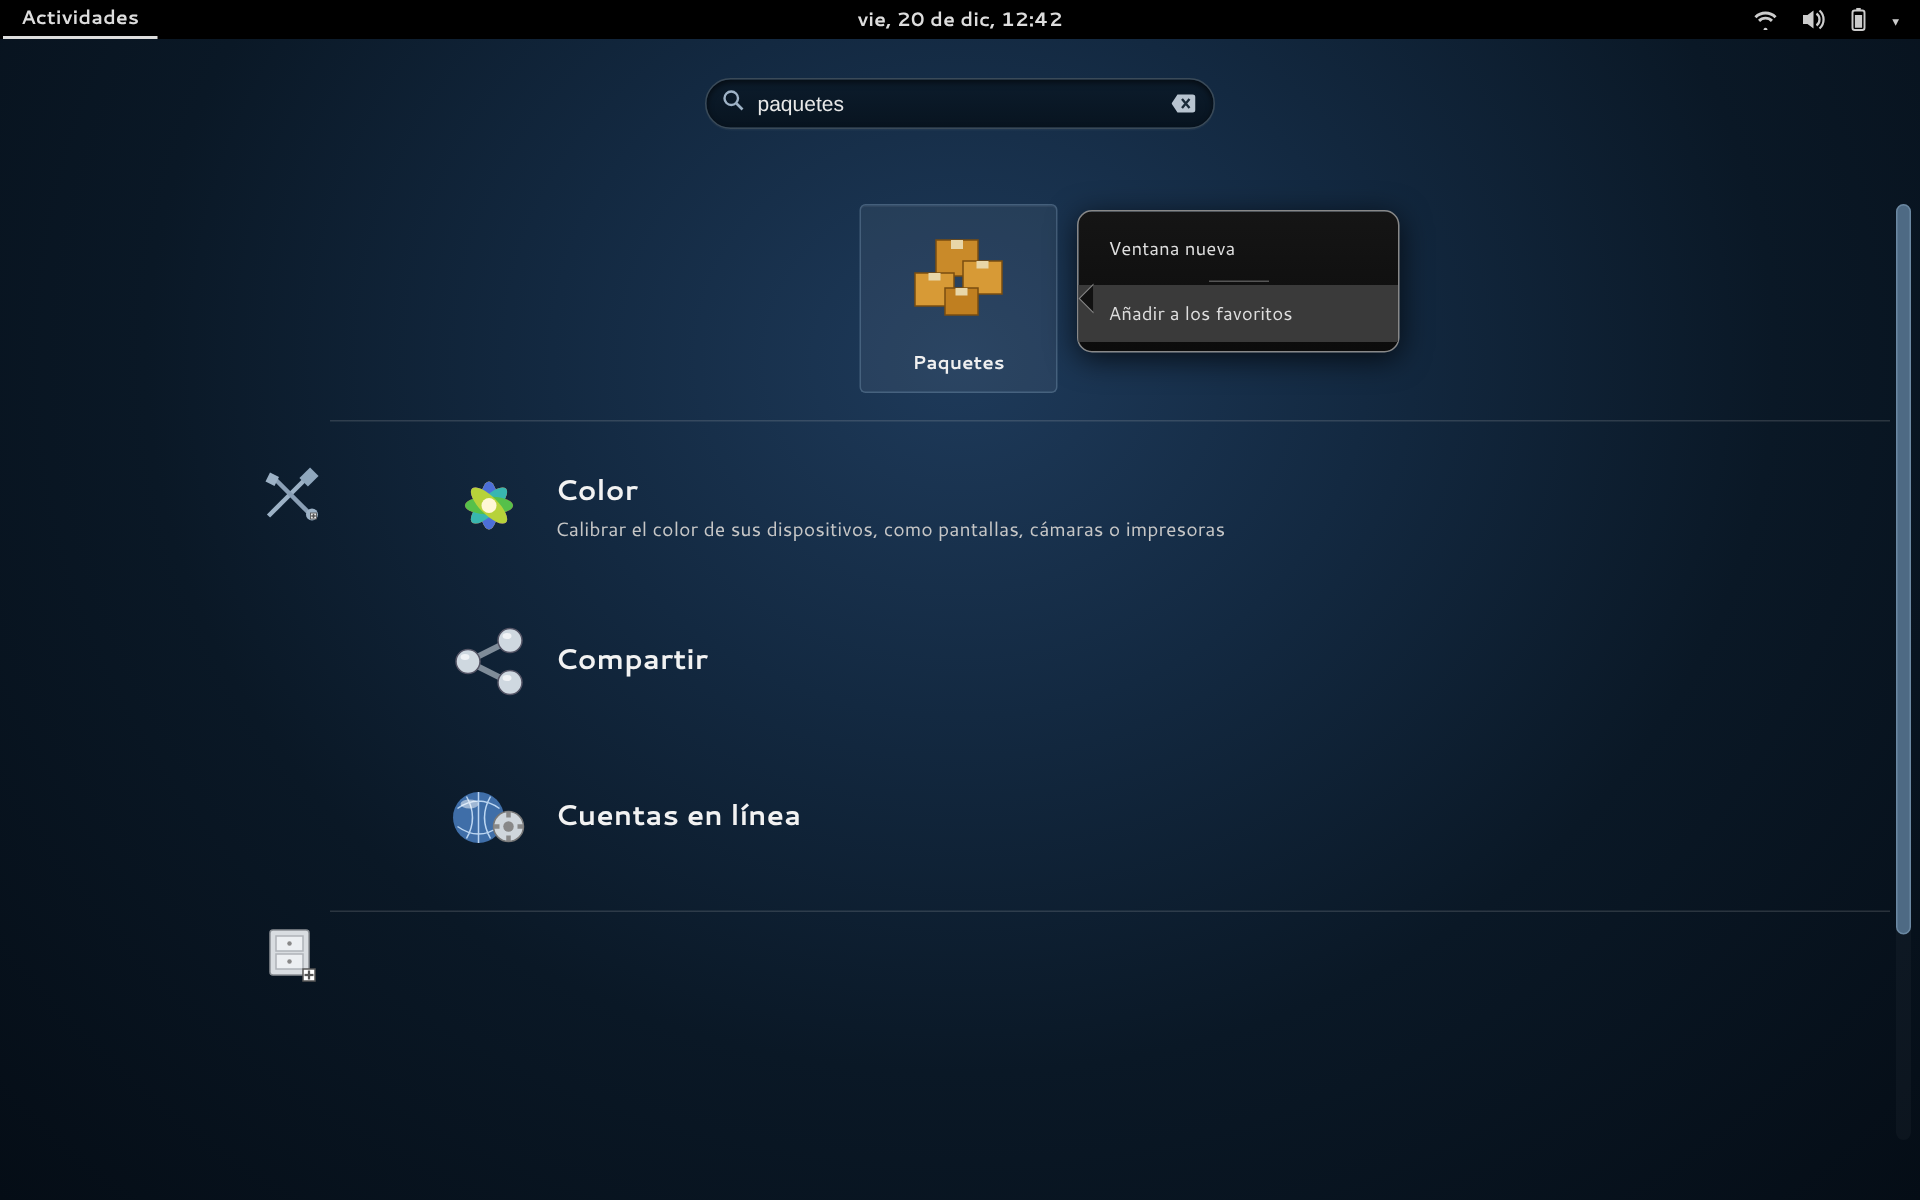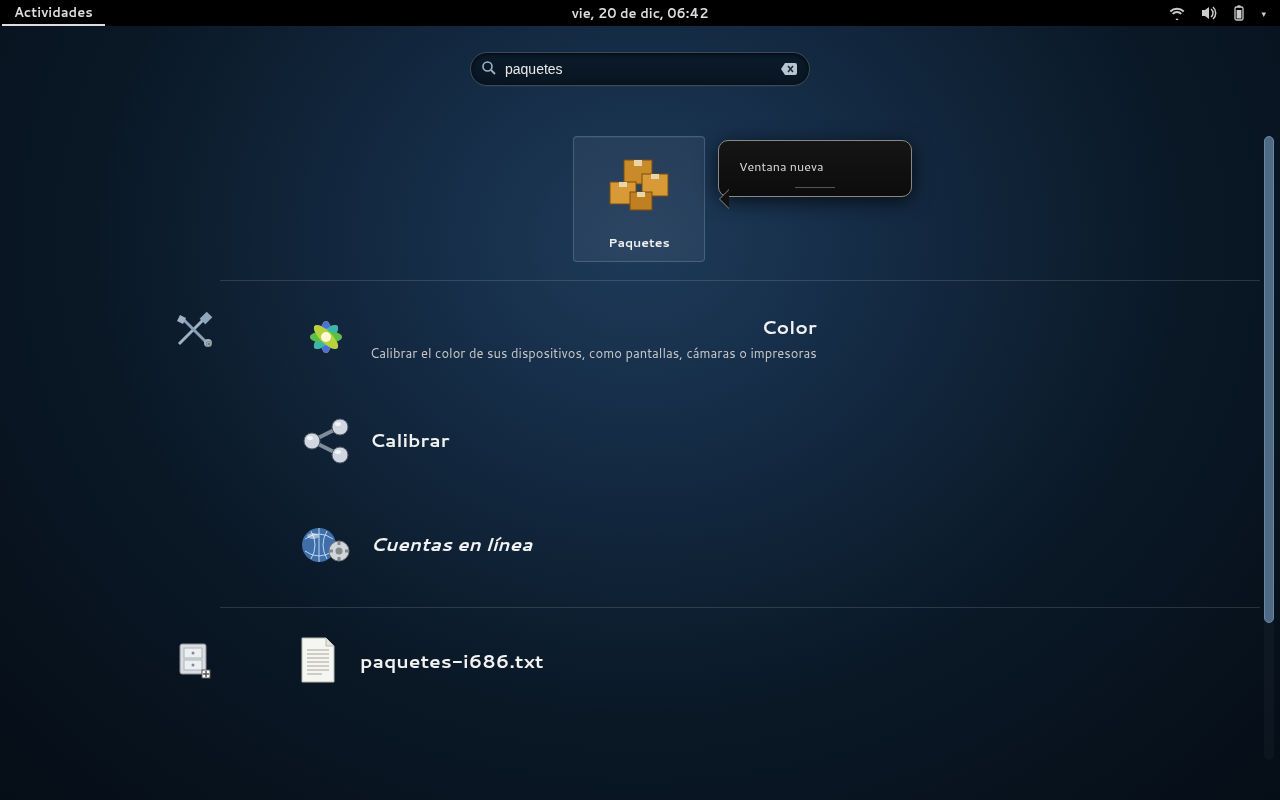--- a/index.html
+++ b/index.html
@@ -77,21 +77,21 @@
     box-shadow: 0 1px 0 rgba(255,255,255,.05) inset;
   }
   .app-tile .icon-slot { width: 76px; height: 76px; display:flex; align-items:center; justify-content:center; }
   .app-tile .label {
     margin-top: 8px; font-size: 12.5px; font-weight: bold; color: #f0f0f0;
   }
 
   
   .ctx {
     position: absolute; top: 140px; left: 718px;
-    width: 194px;
+    width: 215px;
     background: linear-gradient(#151515, #0c0c0c);
     border: 1px solid #888;
     border-radius: 10px;
     box-shadow: 0 4px 20px rgba(0,0,0,.7);
     color: #ddd; font-size: 12.5px;
     padding: 6px 0;
     z-index: 30;
   }
   .ctx::before{
     content:"";
@@ -114,21 +114,21 @@
   }
   .divider {
     border: none; border-top: 1px solid rgba(200,200,200,.18);
     margin: 0 0 28px 0;
   }
   .section-leadicon {
     position: absolute; left: -48px;
     width:44px; height:44px; display:flex; align-items:center; justify-content:center;
   }
   .settings-block { position:relative; }
-  .settings-list { margin-left: 78px; text-align: right; }
+  .settings-list { margin-left: 78px; }
   .settings-item { display:flex; align-items:center; margin-bottom: 48px; }
   .settings-item .iconbox{
     width:56px; height:56px; display:flex; align-items:center; justify-content:center; margin-right: 16px;
   }
   .settings-item h3 { font-size: 19px; font-weight: bold; color: #f2f2f2; margin-bottom: 4px; }
   .settings-item p  { font-size: 13px; color: #c6c6c6; }
 
   .files-row {
     position: relative; display:flex; align-items:center; gap: 80px;
   }
@@ -149,21 +149,21 @@
     background:#4e6a84; border-radius:5px; border:1px solid #6b88a2;
   }
 </style>
 </head>
 <body>
 
 <div class="topbar">
   <div class="activities">
     <span>Actividades</span>
   </div>
-  <div class="center">vie, 20 de dic, 06:42</div>
+  <div class="center">vie, 20 de dic, 12:42</div>
   <div class="right">
     <span>
       <svg width="16" height="14" viewBox="0 0 16 14">
           <path fill="#ccc" d="M8 12.5 a1.3 1.3 0 1 0 0.001 0 M3 7.2 a7 7 0 0 1 10 0 l-1.4 1.4 a5 5 0 0 0 -7.2 0z M0.6 4.8 a10.5 10.5 0 0 1 14.8 0 l-1.4 1.4 a8.5 8.5 0 0 0 -12 0z"></path>
         </svg>
     </span>
     <span>
       <svg width="16" height="14" viewBox="0 0 16 14">
           <path fill="#ccc" d="M1 4h3l4-3v12l-4-3H1z"></path>
           <path fill="none" stroke="#ccc" stroke-width="1.5" d="M10 3a5 5 0 0 1 0 8 M12 1a8 8 0 0 1 0 12"></path>
@@ -216,20 +216,21 @@
     </div>
     <div class="label">Paquetes</div>
   </div>
 </div>
 
 <div class="ctx">
   <div class="ctx-item">Ventana nueva</div>
   <div class="ctx-sep-wrap">
       <hr>
     </div>
+  <div class="ctx-item hl">Añadir a los favoritos</div>
 </div>
 
 <div class="content">
   <hr class="divider">
 
   <div class="settings-block">
     <div class="section-leadicon" style="top:-2px;">
       <svg width="40" height="40" viewBox="0 0 40 40">
         <line x1="5" y1="35" x2="30" y2="10" stroke="#9db2c6" stroke-width="3"></line>
         <rect x="28" y="4" width="8" height="10" fill="#8fa7bd" transform="rotate(45 32 9)"></rect>
@@ -275,25 +276,25 @@
             <circle cx="40" cy="12" r="8" fill="#cfd8e0"></circle>
               <circle cx="40" cy="12" r="8" fill="none" stroke="#556" stroke-width="1"></circle>
             <circle cx="40" cy="40" r="8" fill="#cfd8e0"></circle>
               <circle cx="40" cy="40" r="8" fill="none" stroke="#556" stroke-width="1"></circle>
             <ellipse cx="10" cy="23" rx="3" ry="2" fill="#fff" opacity=".7"></ellipse>
             <ellipse cx="38" cy="9" rx="3" ry="2" fill="#fff" opacity=".7"></ellipse>
             <ellipse cx="38" cy="37" rx="3" ry="2" fill="#fff" opacity=".7"></ellipse>
           </svg>
         </div>
         <div>
-          <h3>Calibrar</h3>
+          <h3>Compartir</h3>
         </div>
       </div>
 
-      <div class="settings-item" style="margin-bottom:34px;font-style:italic;">
+      <div class="settings-item" style="margin-bottom:34px;">
         <div class="iconbox">
           <svg width="54" height="48" viewBox="0 0 54 48">
             <circle cx="20" cy="24" r="17" fill="#3f6ea8"></circle>
             <path d="M6 18 q14 -10 28 0 M6 30 q14 10 28 0 M20 7 v34 M12 10 q8 14 0 28 M28 10 q-8 14 0 28" fill="none" stroke="#bcd6f2" stroke-width="1"></path>
             <ellipse cx="14" cy="15" rx="6" ry="3" fill="#fff" opacity=".5"></ellipse>
             <circle cx="40" cy="30" r="10" fill="#cfd6dc" stroke="#777"></circle>
             <g transform="translate(40 30)">
                 <circle r="3.5" fill="#888"></circle>
               <g fill="#888">
                   <rect x="-1.5" y="-10" width="3" height="4"></rect>
@@ -320,36 +321,18 @@
         <rect x="10" y="8" width="18" height="10" fill="#eceff2" stroke="#aeb3b8"></rect>
         <rect x="10" y="20" width="18" height="10" fill="#eceff2" stroke="#aeb3b8"></rect>
         <circle cx="19" cy="13" r="1.5" fill="#888"></circle>
           <circle cx="19" cy="25" r="1.5" fill="#888"></circle>
         <rect x="28" y="30" width="8" height="8" fill="#fff" stroke="#555"></rect>
           <line x1="32" y1="31" x2="32" y2="37" stroke="#555" stroke-width="1.5"></line>
           <line x1="29" y1="34" x2="35" y2="34" stroke="#555" stroke-width="1.5"></line>
       </svg>
     </div>
 
-    <div class="file-result" style="margin-left:78px;">
-      <span class="file-thumb">
-        <svg width="40" height="48" viewBox="0 0 40 48">
-          <path d="M4 2 h24 l8 8 v36 h-32 z" fill="#f5f5f2" stroke="#b9b9b3"></path>
-          <path d="M28 2 v8 h8" fill="#e3e3dc" stroke="#b9b9b3"></path>
-          <g stroke="#b6b6ae" stroke-width="1.3">
-            <line x1="9" y1="14" x2="31" y2="14"></line>
-              <line x1="9" y1="18" x2="31" y2="18"></line>
-            <line x1="9" y1="22" x2="31" y2="22"></line>
-              <line x1="9" y1="26" x2="31" y2="26"></line>
-            <line x1="9" y1="30" x2="31" y2="30"></line>
-              <line x1="9" y1="34" x2="31" y2="34"></line>
-            <line x1="9" y1="38" x2="24" y2="38"></line>
-          </g>
-        </svg>
-      </span>
-      <h3>paquetes-i686.txt</h3>
-    </div>
   </div>
 </div>
 
 <div class="scroll-track">
   <div class="scroll-thumb"></div>
 </div>
 
 </body></html>

